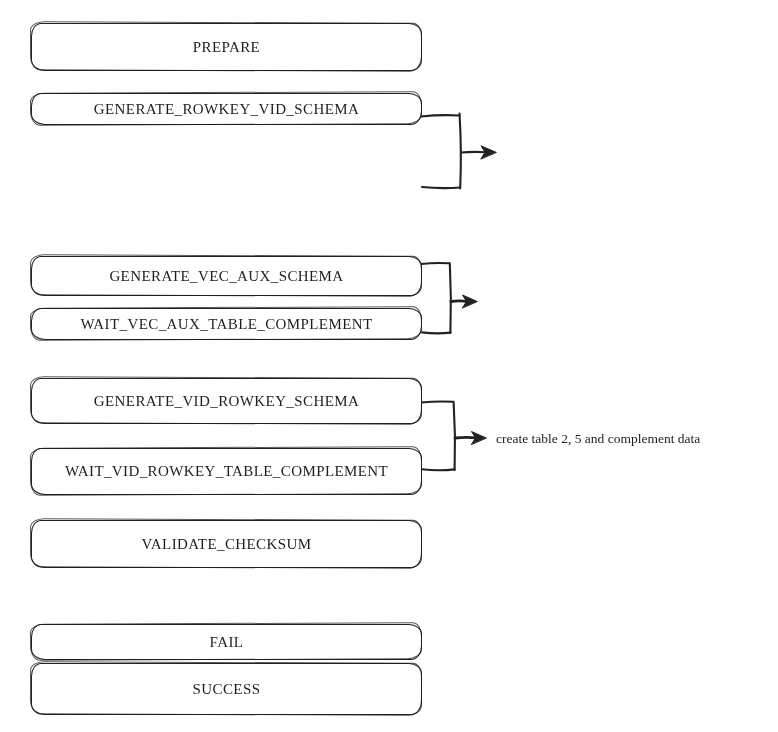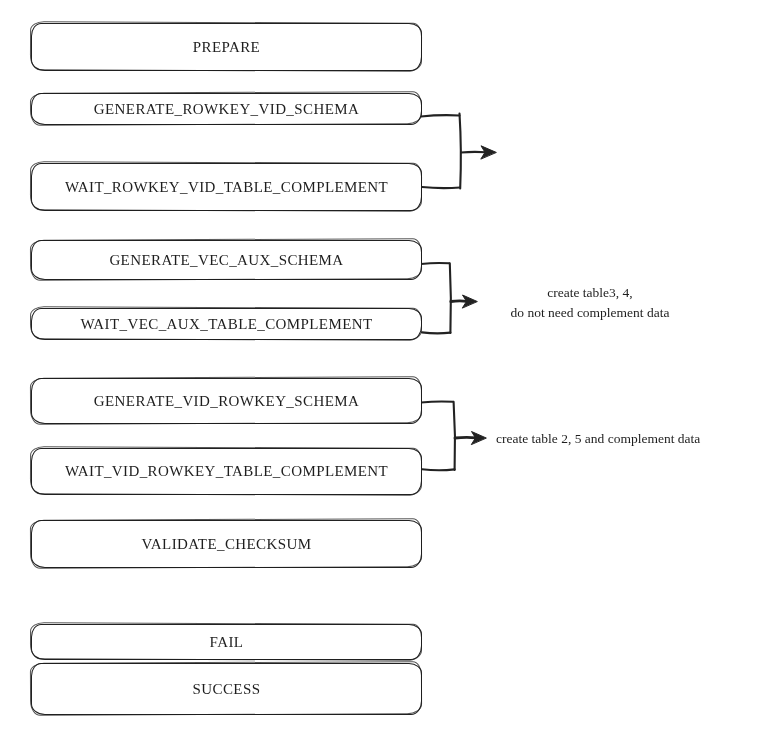--- a/index.html
+++ b/index.html
@@ -68,25 +68,22 @@
 <div class="canvas">
 
   <div class="state" style="top:23px;height:48px">
     <span class="state-label">PREPARE</span>
   </div>
 
   <div class="state" style="top:93px;height:32px">
     <span class="state-label">GENERATE_ROWKEY_VID_SCHEMA</span>
   </div>
 
-  <div class="state" style="top:163px;height:48px">
-    <span class="state-label">WAIT_ROWKEY_VID_TABLE_COMPLEMENT</span>
-  </div>
 
-  <div class="state" style="top:240px;height:40px">
+  <div class="state" style="top:256px;height:40px">
     <span class="state-label">GENERATE_VEC_AUX_SCHEMA</span>
   </div>
 
   <div class="state" style="top:308px;height:32px">
     <span class="state-label">WAIT_VEC_AUX_TABLE_COMPLEMENT</span>
   </div>
 
   <div class="state" style="top:378px;height:46px">
     <span class="state-label">GENERATE_VID_ROWKEY_SCHEMA</span>
   </div>
@@ -125,22 +122,18 @@
     <g stroke="#222222" stroke-width="2.1" fill="none" stroke-linecap="round">
       <path d="M421,402.5 Q438,400.8 453,401.8"></path>
       <path d="M453.6,401.8 Q455.8,436 454.6,470"></path>
       <path d="M454.6,469.4 Q438,471.2 422,469.2"></path>
       <path d="M455,438 Q466,436.8 476,437.8" stroke-width="2.8"></path>
       <path d="M486,437.9 L471.5,431.5 L475.5,437.9 L471.5,444.3 Z" fill="#222222" stroke-width="1"></path>
     </g>
   </svg>
 
 
-  <div class="annotation a2">
-    <div>create table3, 4,</div>
-    <div>do not need complement data</div>
-  </div>
 
   <div class="annotation a3">
     <div>create table 2, 5 and complement data</div>
   </div>
 
 </div>
 
 </body></html>

